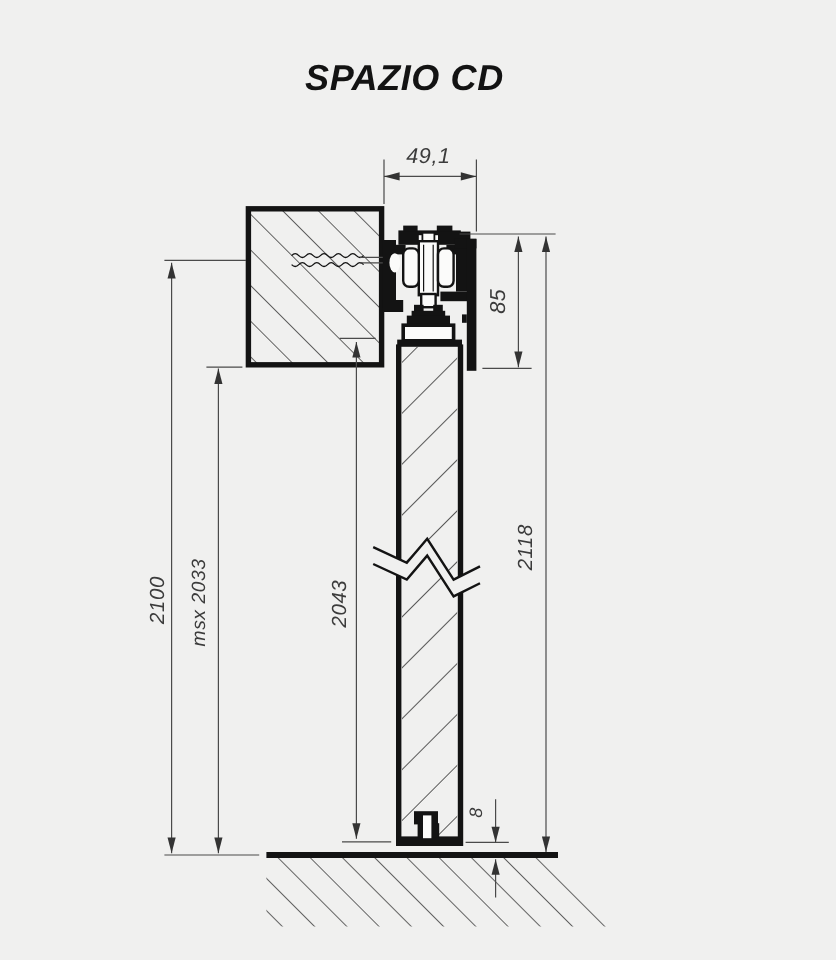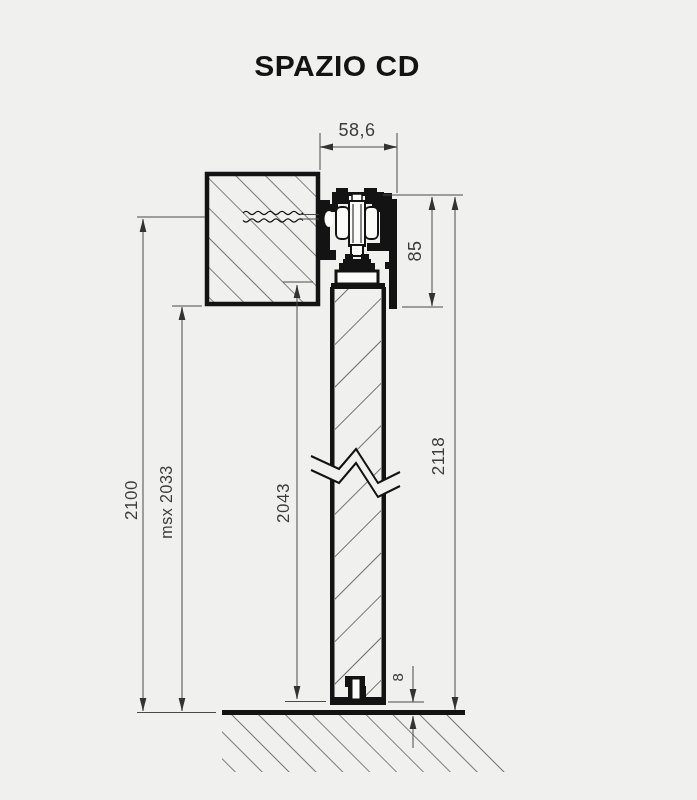--- a/index.html
+++ b/index.html
@@ -6,20 +6,21 @@
     --background:#f0f0ef;
     --drawing-line:#131313;
     --dimension-line:#4a4a4a;
     --dimension-text:#3c3c3c;
   }
   html,body{margin:0;padding:0;background:var(--background);}
   .canvas{
     position:relative;width:697px;height:800px;
     background:var(--background);overflow:hidden;
     font-family:"Liberation Sans", sans-serif;
+    font-style:italic;
   }
   .drawing-svg{position:absolute;left:0;top:0;}
   
   .ink{fill:var(--drawing-line);}
   .ink-stroke{stroke:var(--drawing-line);fill:none;}
   .paper{fill:var(--background);}
   .white{fill:#fbfbfa;}
   .dim{stroke:var(--dimension-line);stroke-width:1;fill:none;}
   .arrow{fill:#333;}
   .hatchline{stroke:#2b2b2b;stroke-width:1.2;}
@@ -165,21 +166,21 @@
 
     <g>
       <path class="dim" d="M413,666 V702 M413,716 V748 M388,702 H424"></path>
       <polygon class="arrow" points="413,702 409.6,689 416.4,689"></polygon>
       <polygon class="arrow" points="413,716 409.6,729 416.4,729"></polygon>
     </g>
   </svg>
 
   <div class="title" style="left:337px;top:66px;">SPAZIO CD</div>
 
-  <div class="lbl" style="left:357px;top:130px;font-size:18px;">58,6</div>
+  <div class="lbl" style="left:357px;top:130px;font-size:18px;">49,1</div>
 
   <div class="lbl v" style="left:415px;top:251px;font-size:18px;">85</div>
 
   <div class="lbl v" style="left:438px;top:456px;">2118</div>
 
   <div class="lbl v" style="left:131px;top:500px;">2100</div>
 
   <div class="lbl v" style="left:167px;top:502px;font-size:16px;">msx 2033</div>
 
   <div class="lbl v" style="left:283px;top:503px;">2043</div>

